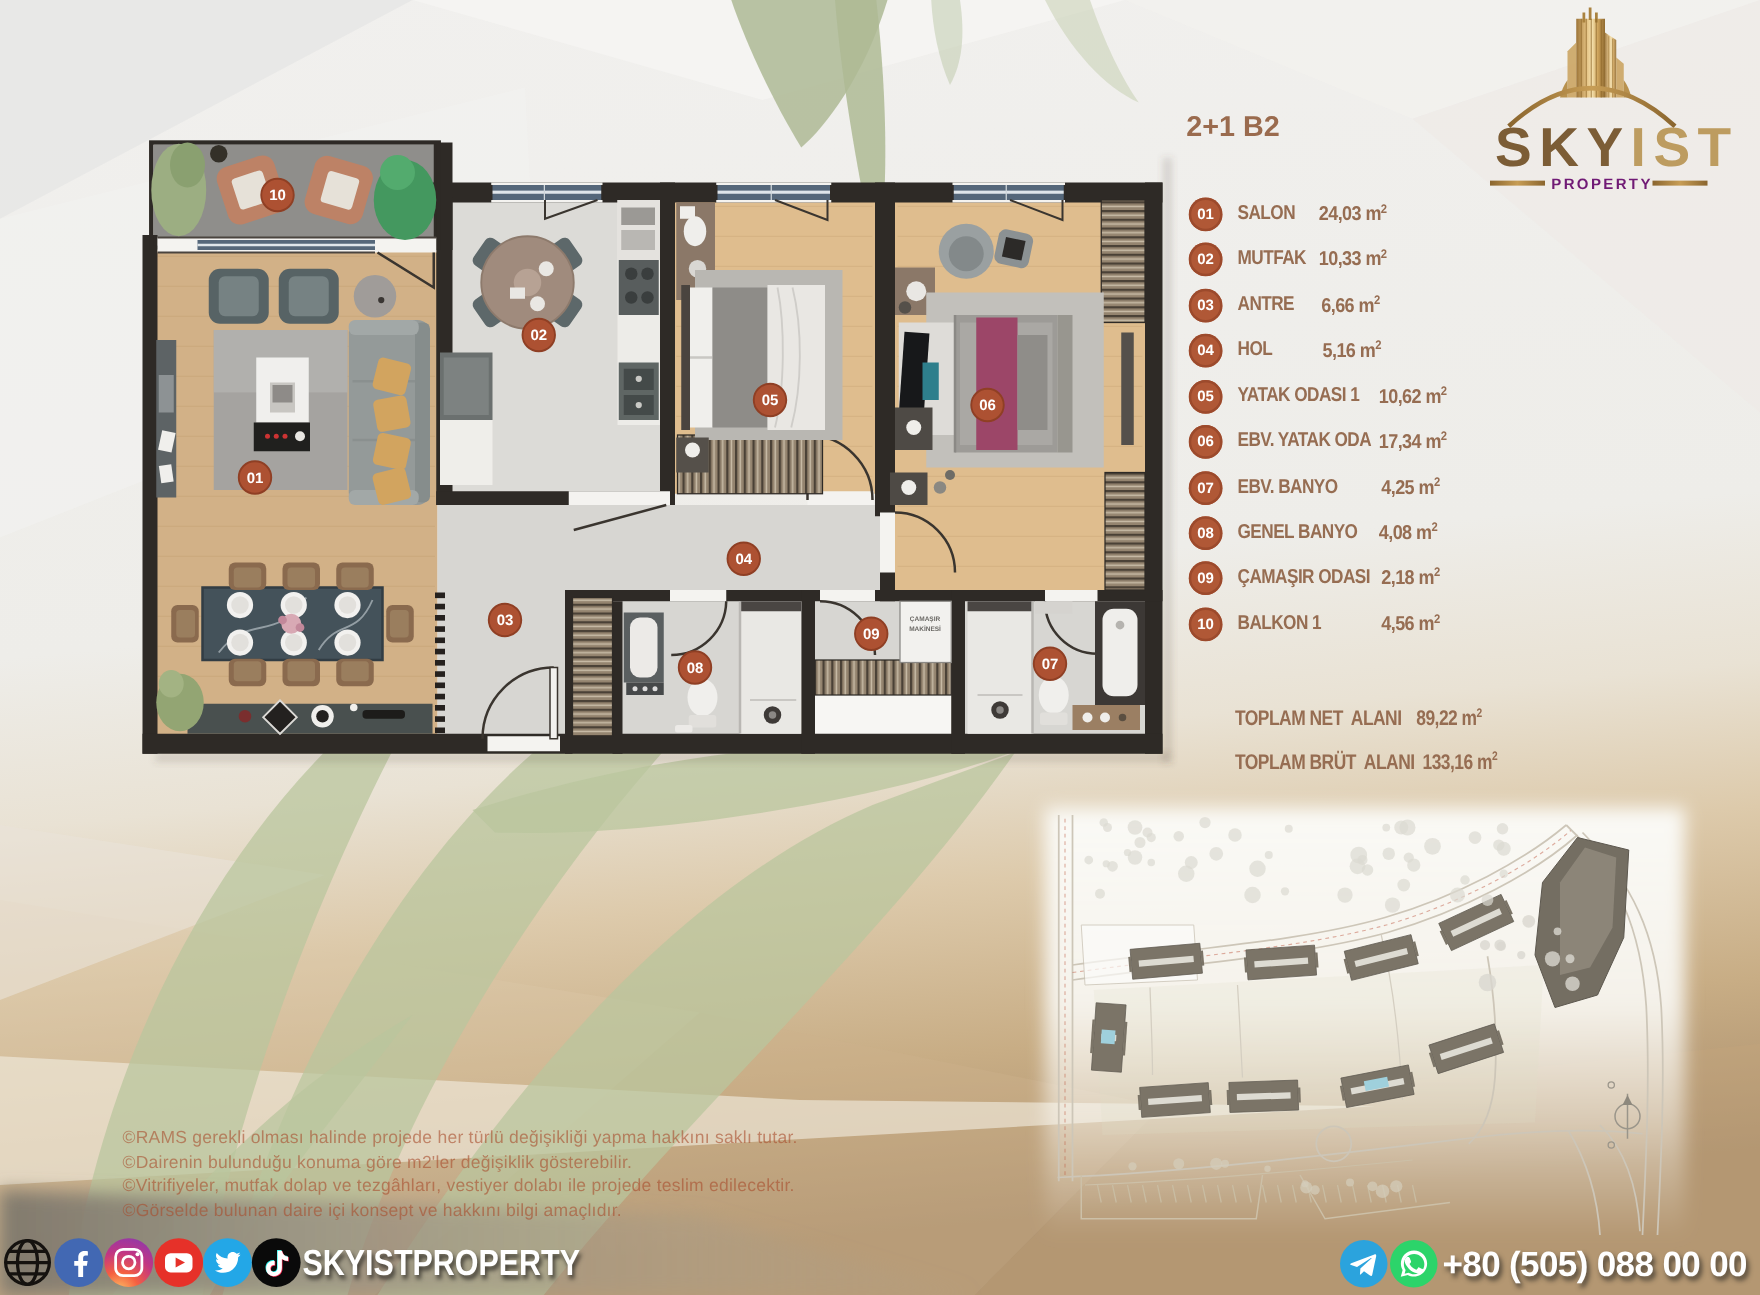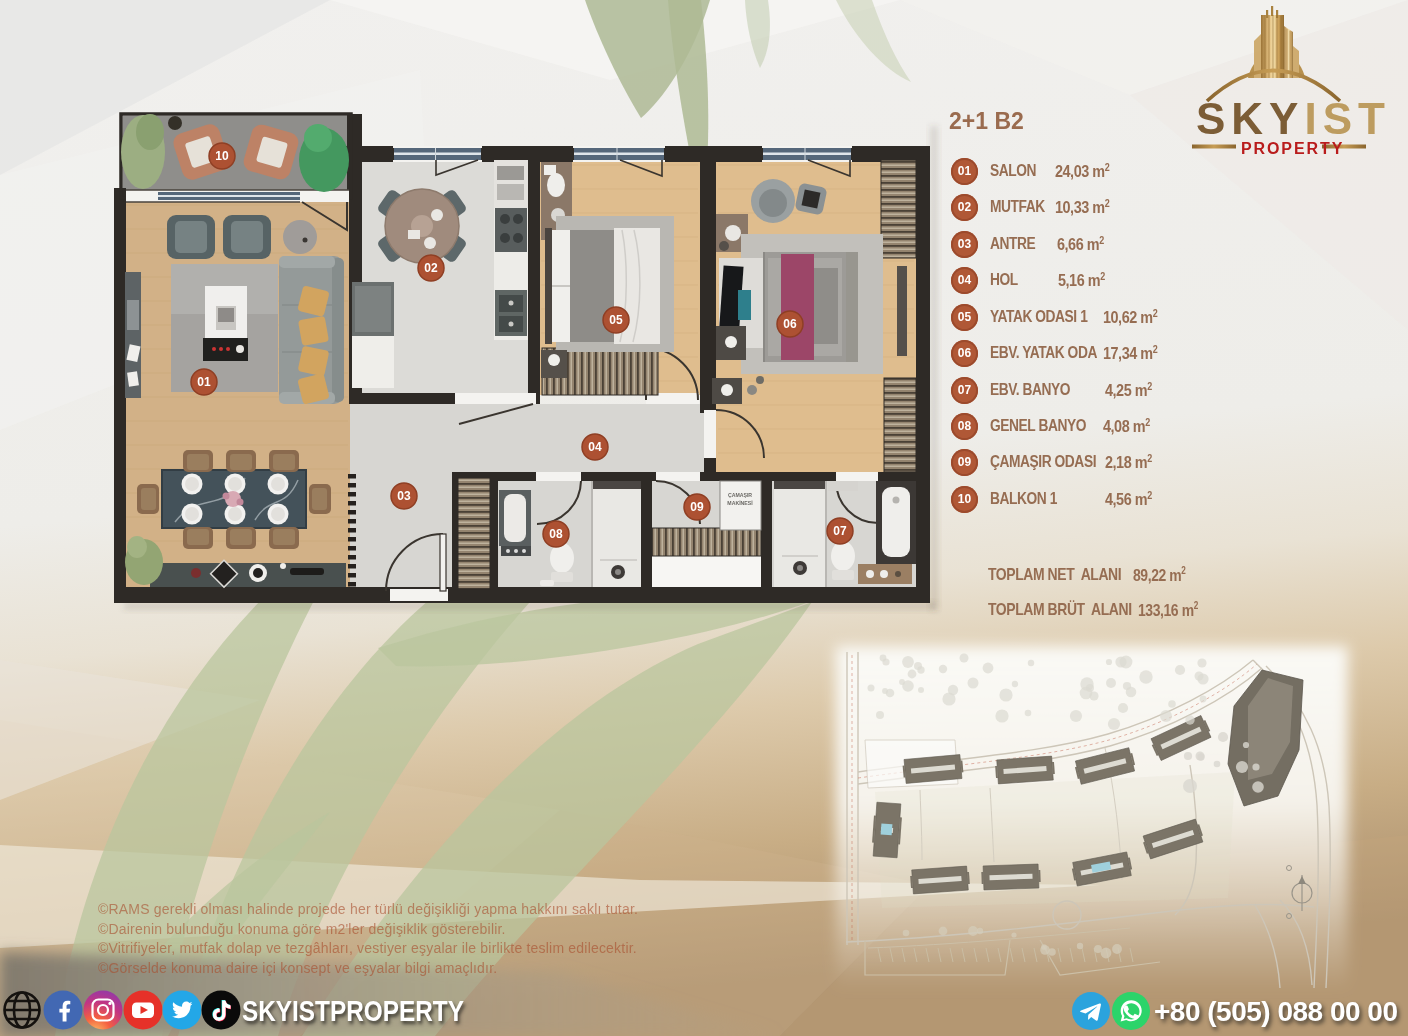--- a/index.html
+++ b/index.html
@@ -1,30 +1,30 @@
 <!DOCTYPE html>
 <html><head>
 <meta charset="utf-8">
 <style>
   html,body{margin:0;padding:0;}
   body{width:1408px;height:1036px;overflow:hidden;position:relative;
        font-family:"Liberation Sans", sans-serif;background:#f0efed;}
   #bg,#plansvg{position:absolute;left:0;top:0;}
-  #title{position:absolute;left:949px;top:88px;font-size:23px;font-weight:bold;color:#9a6b4e;margin-top:20px;}
+  #title{position:absolute;left:949px;top:88px;font-size:23px;font-weight:bold;color:#9a6b4e;}
   .lbl,.val{position:absolute;font-size:16px;font-weight:bold;color:#966d52;white-space:nowrap;letter-spacing:-0.5px;transform:scaleX(0.90);transform-origin:0 50%;}
   .lbl{transform:scaleX(0.86);}
   .bdg{position:absolute;width:27px;height:27px;border-radius:50%;background:#b05836;
        color:#fff;font-size:12px;font-weight:bold;text-align:center;line-height:27px;
        box-shadow:inset 0 0 0 2px #9c4a2c;}
   sup{font-size:10px;}
   #tot1,#tot2{position:absolute;font-size:17px;font-weight:bold;color:#966d52;white-space:nowrap;letter-spacing:-0.5px;transform:scaleX(0.82);transform-origin:0 50%;}
   #skyist{position:absolute;left:1196px;top:94px;font-size:44px;font-weight:bold;
           letter-spacing:6px;color:#7c5d36;white-space:nowrap;}
   #skyist .ist{color:#bd9c60;}
-  #property{position:absolute;left:1241px;top:140px;font-size:16px;font-weight:bold;color:#b91c1c;letter-spacing:1.9px;}
+  #property{position:absolute;left:1241px;top:140px;font-size:12px;font-weight:bold;color:#701a75;letter-spacing:1.9px;}
   .disc{position:absolute;font-size:14px;font-weight:normal;color:rgba(168,76,45,0.60);white-space:nowrap;letter-spacing:0.2px;}
   #sprop{position:absolute;left:242px;top:995px;font-size:29px;font-weight:bold;color:#fff;
          letter-spacing:0px;transform:scaleX(0.84);transform-origin:0 0;white-space:nowrap;text-shadow:2px 3px 4px rgba(45,42,38,0.85);}
   #phone{position:absolute;left:1154px;top:996px;font-size:28px;font-weight:bold;color:#fff;
          letter-spacing:-0.5px;white-space:nowrap;text-shadow:2px 3px 4px rgba(45,42,38,0.8);}
 </style>
 </head>
 <body>
 <svg id="bg" width="1408" height="1036" viewBox="0 0 1408 1036">
     <defs>
@@ -710,16 +710,16 @@
 <div class="lbl" style="left:990px;top:490px;">BALKON 1</div>
 <div class="val" style="left:1105px;top:490px;">4,56 m<sup>2</sup></div>
 <div id="tot1" style="left:988px;top:565px;">TOPLAM NET&nbsp; ALANI</div>
 <div id="tot1" style="left:1133px;top:565px;">89,22 m<sup>2</sup></div>
 <div id="tot2" style="left:988px;top:600px;">TOPLAM BRÜT&nbsp; ALANI</div>
 <div id="tot2" style="left:1138px;top:600px;">133,16 m<sup>2</sup></div>
 <div id="skyist">SKY<span class="ist">IST</span></div>
 <div id="property">PROPERTY</div>
 <div class="disc" style="left:98px;top:901px;">©RAMS gerekli olması halinde projede her türlü değişikliği yapma hakkını saklı tutar.</div>
 <div class="disc" style="left:98px;top:921px;">©Dairenin bulunduğu konuma göre m2'ler değişiklik gösterebilir.</div>
-<div class="disc" style="left:98px;top:940px;">©Vitrifiyeler, mutfak dolap ve tezgâhları, vestiyer eşyalar ile birlikte teslim edilecektir.</div>
-<div class="disc" style="left:98px;top:960px;">©Görselde konuma daire içi konsept ve eşyalar bilgi amaçlıdır.</div>
+<div class="disc" style="left:98px;top:940px;">©Vitrifiyeler, mutfak dolap ve tezgâhları, vestiyer dolabı ile projede teslim edilecektir.</div>
+<div class="disc" style="left:98px;top:960px;">©Görselde bulunan daire içi konsept ve hakkını bilgi amaçlıdır.</div>
 <div id="sprop">SKYISTPROPERTY</div>
 <div id="phone">+80 (505) 088 00 00</div>
 
 </body></html>

